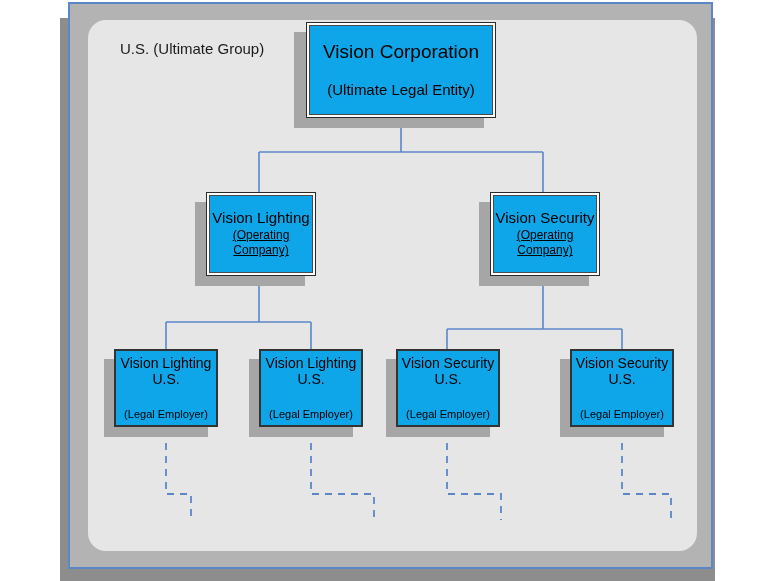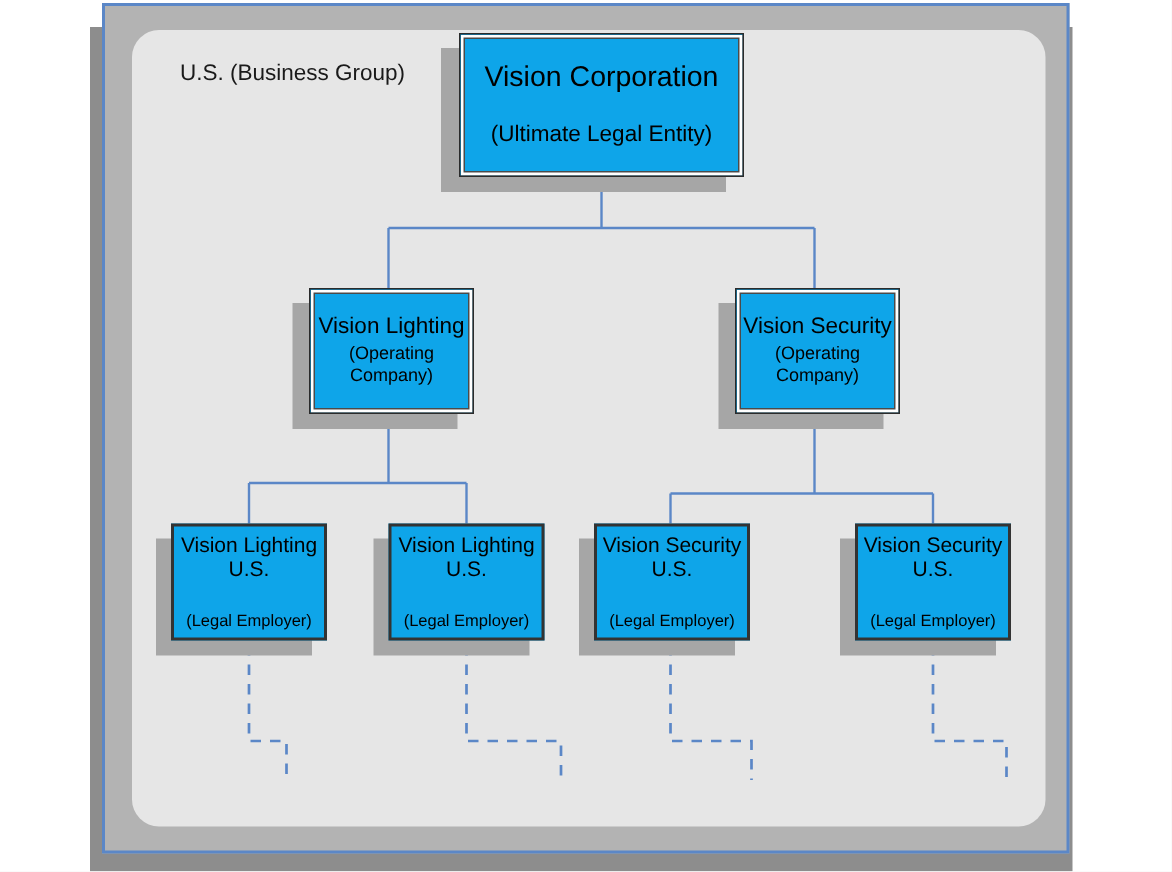--- a/index.html
+++ b/index.html
@@ -112,36 +112,36 @@
     color: #000000;
     white-space: nowrap;
   }
 
   
   .tier1 .title { font-size: 19px; }
   .tier1 .subtitle { font-size: 15px; margin-top: 19px; }
 
   
   .tier2 .title { font-size: 15px; }
-  .tier2 .subtitle { font-size: 12px; margin-top: 2px; }
+  .tier2 .subtitle { font-size: 12px; margin-top: 2px; text-decoration: underline; }
 
   
   .tier3 .title { font-size: 14px; }
   .tier3 .subtitle { font-size: 11px; margin-top: 20px; }
 </style>
 </head>
 <body>
 
 <div id="canvas">
 
   <div class="frame-shadow"></div>
   <div class="frame-outer"></div>
   <div class="frame-inner"></div>
 
-  <div class="group-label">U.S. (Business Group)</div>
+  <div class="group-label">U.S. (Ultimate Group)</div>
 
   <svg id="links" viewBox="0 0 781 581" width="781" height="581">
     <g fill="none" stroke="#5b87c7" stroke-width="1.6">
 
       <path d="M 401 118 L 401 152"></path>
       <path d="M 259 152 L 543 152"></path>
       <path d="M 259 152 L 259 192"></path>
       <path d="M 543 152 L 543 192"></path>
 
       <path d="M 259 276 L 259 322"></path>

